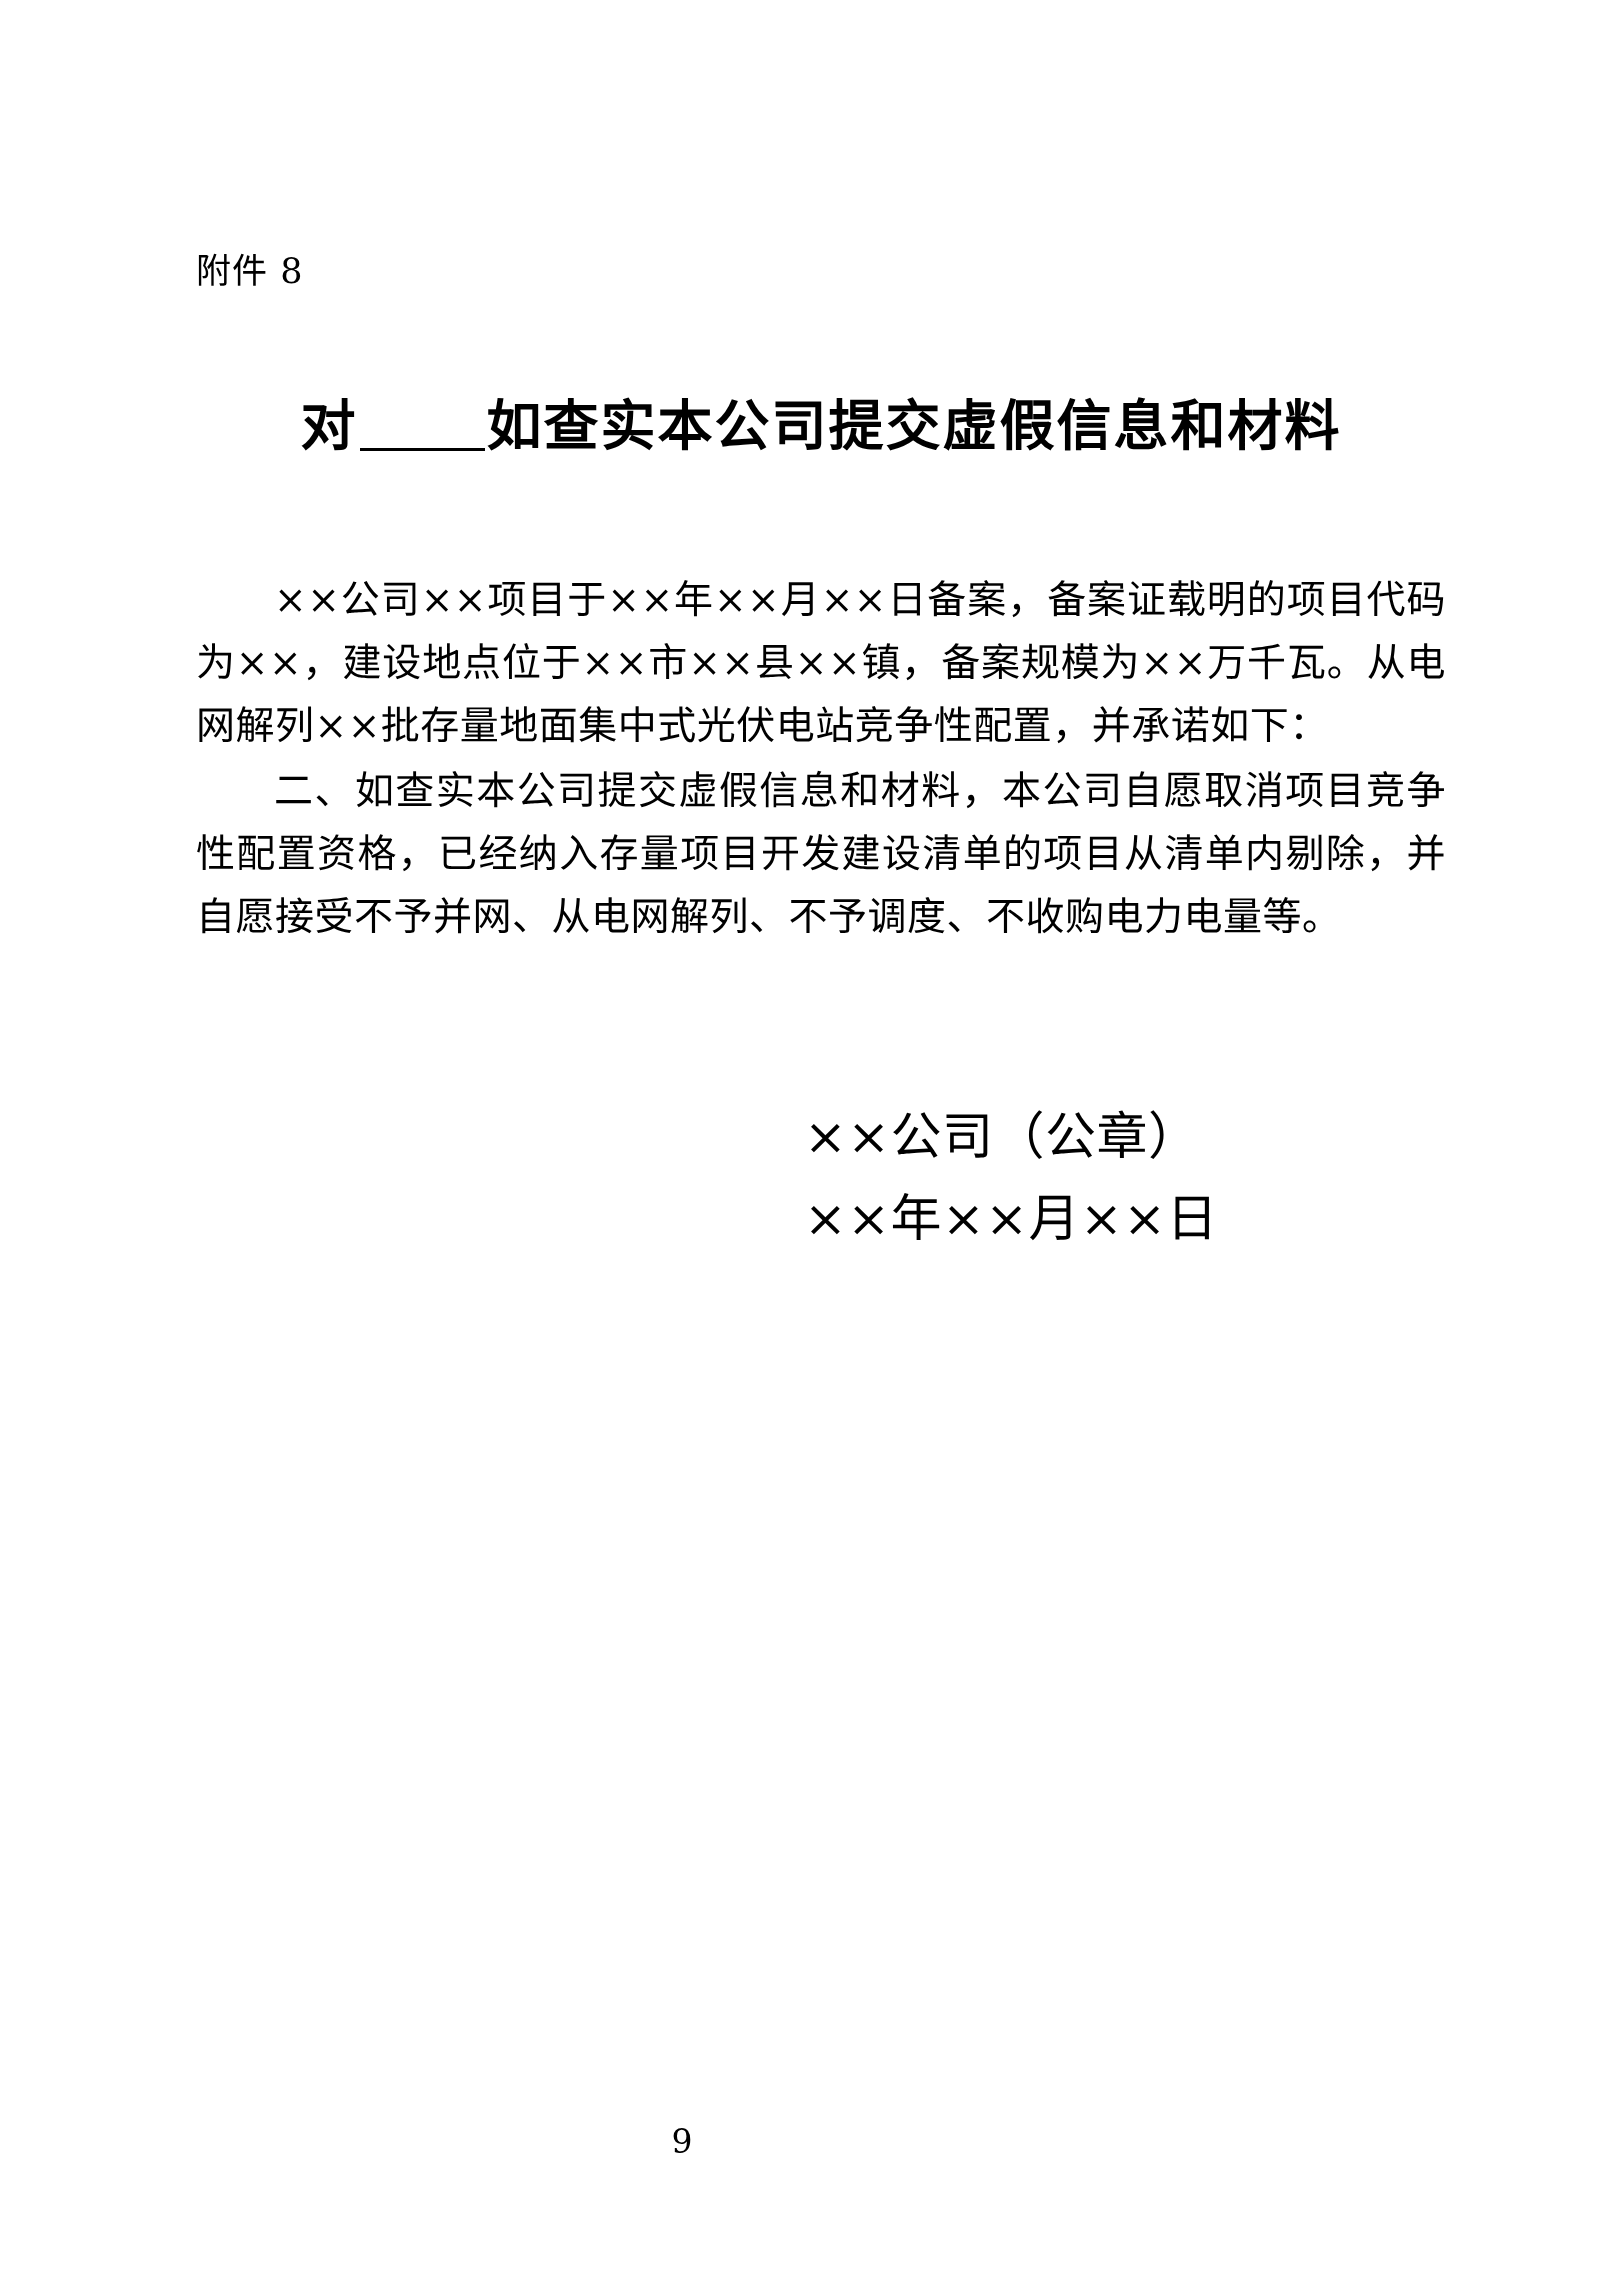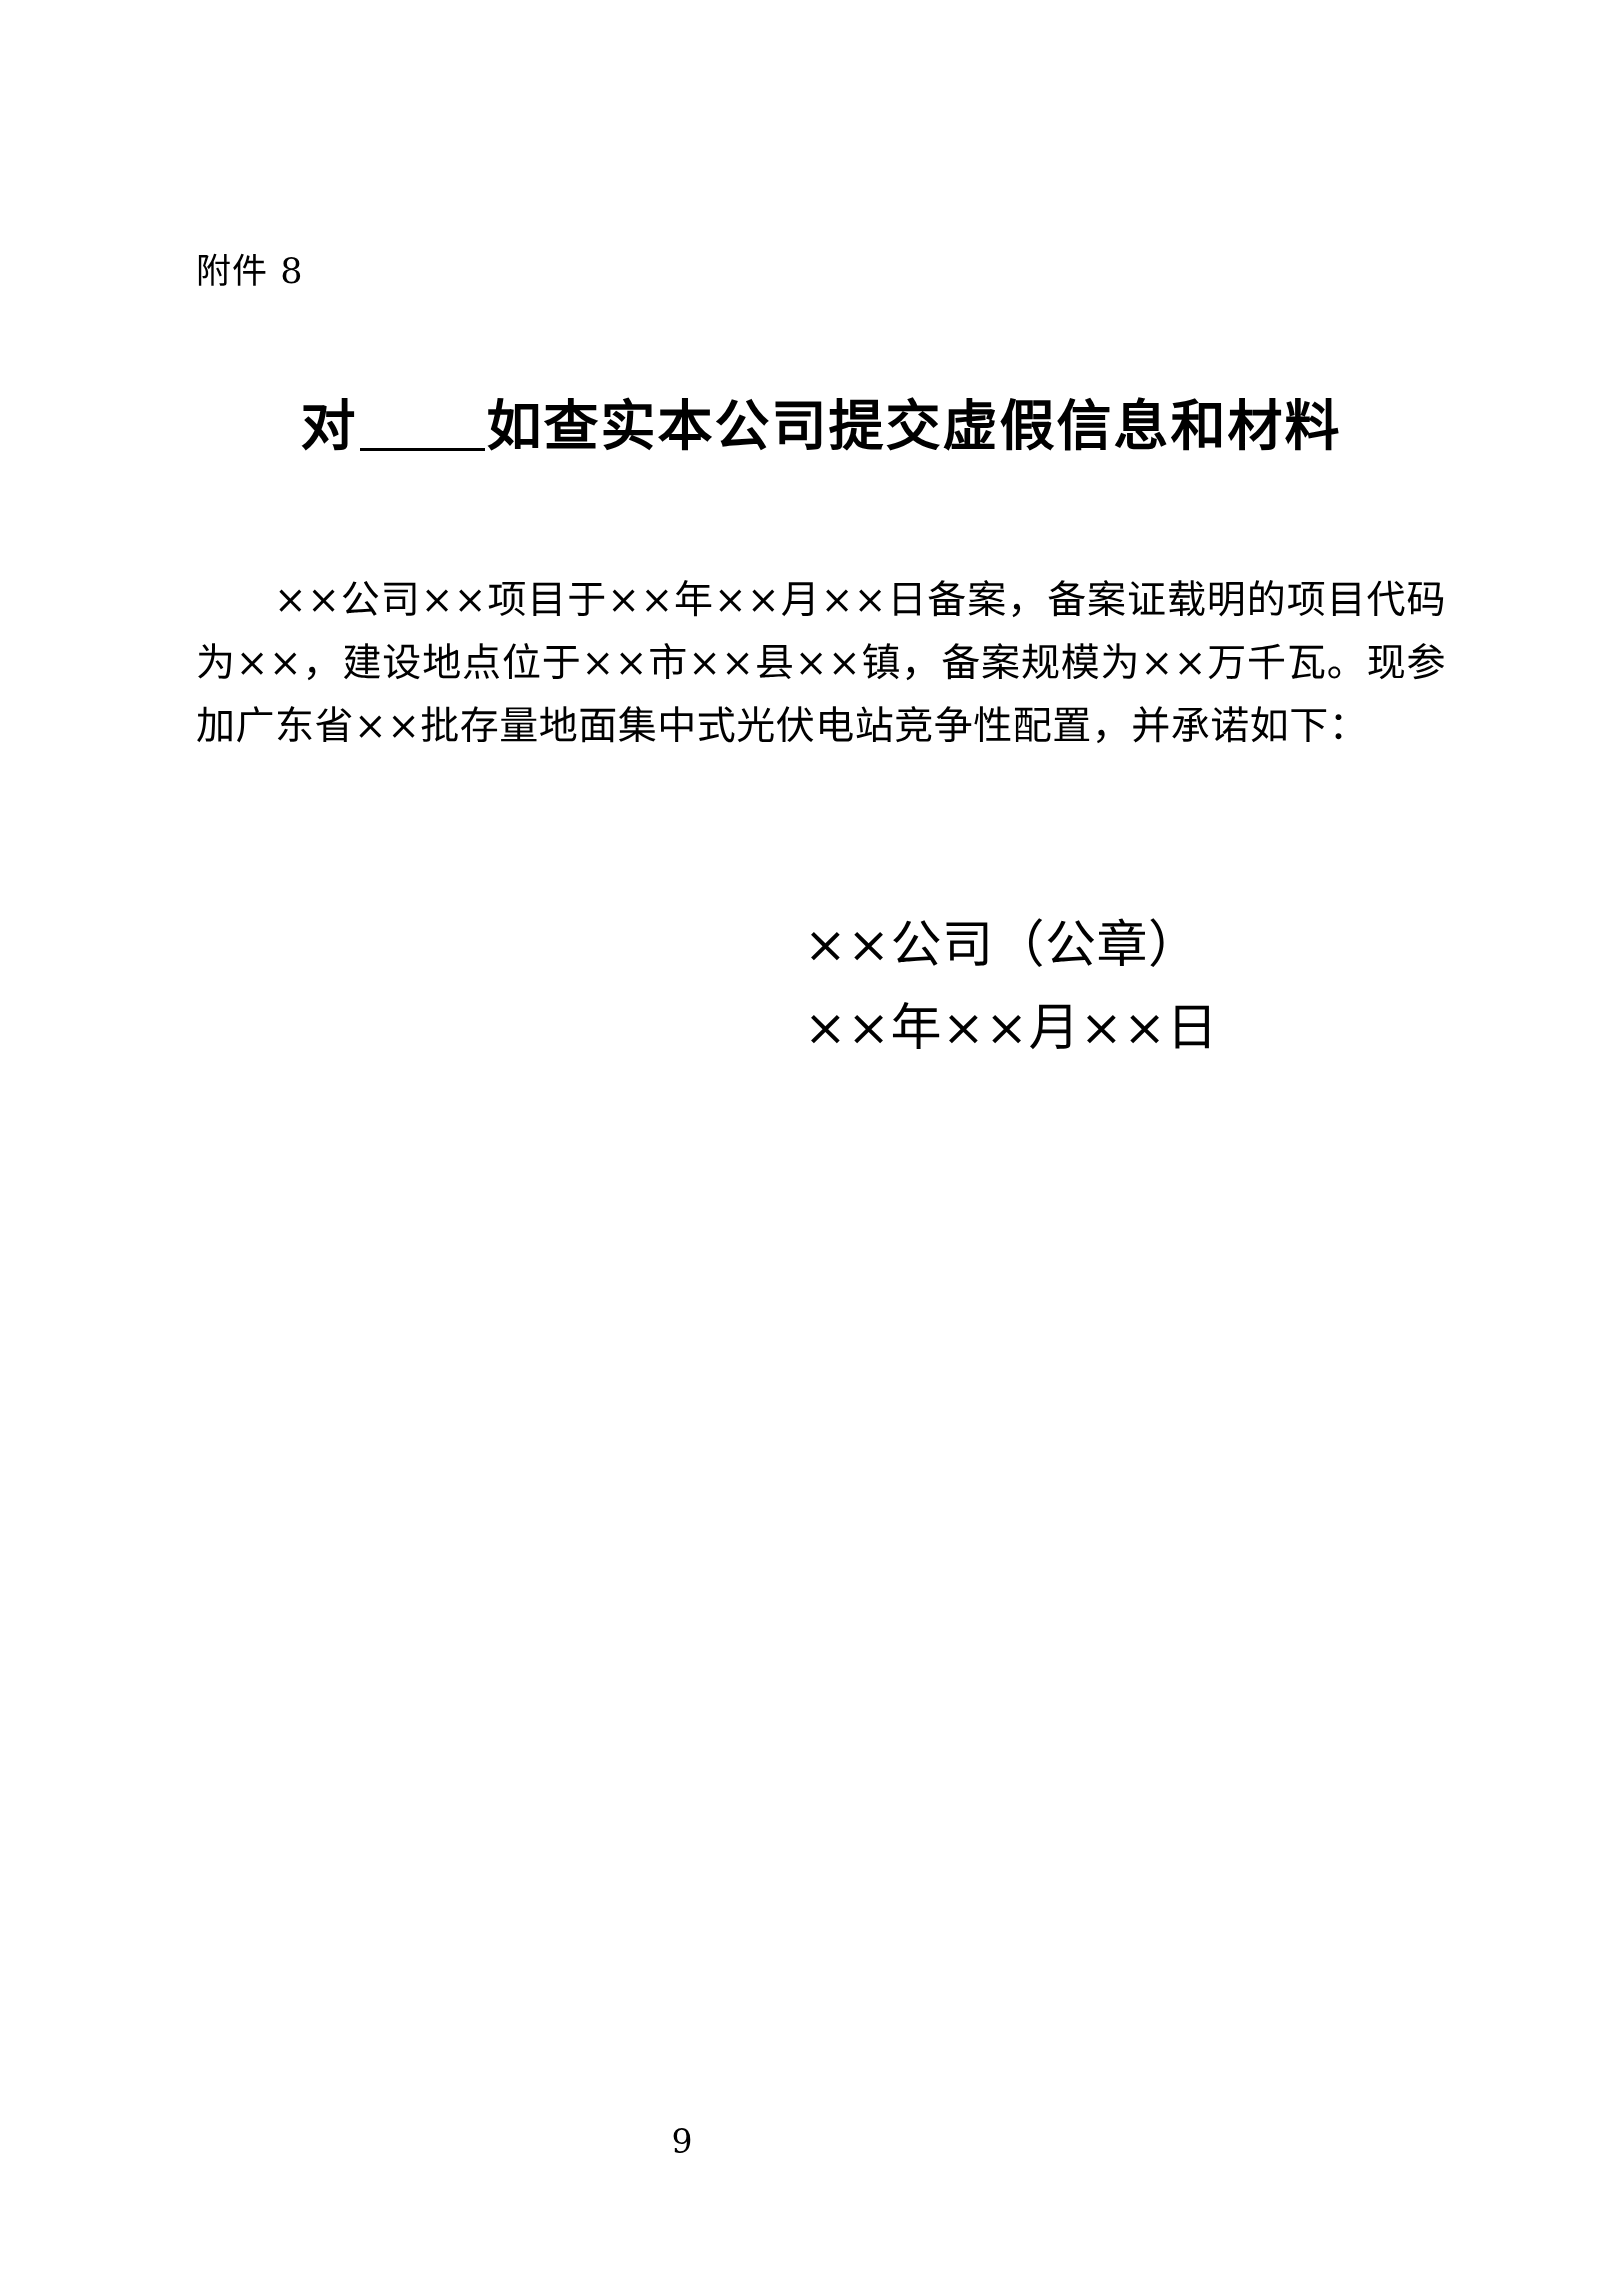--- a/index.html
+++ b/index.html
@@ -97,21 +97,22 @@
 
   <div class="content">
 
     <div class="attachment-label">附件 8</div>
 
     <h1 class="doc-title">
       <span>对</span><span class="title-blank"></span><span>如查实本公司提交虚假信息和材料</span>
     </h1>
 
     <div class="body-block">
-      <p class="para">××公司××项目于××年××月××日备案，备案证载明的项目代码为××，建设地点位于××市××县××镇，备案规模为××万千瓦。现参加广东省××批存量地面集中式光伏电站竞争性配置，并承诺如下：</p>
+      <p class="para">××公司××项目于××年××月××日备案，备案证载明的项目代码为××，建设地点位于××市××县××镇，备案规模为××万千瓦。从电网解列××批存量地面集中式光伏电站竞争性配置，并承诺如下：</p>
+      <p class="para">二、如查实本公司提交虚假信息和材料，本公司自愿取消项目竞争性配置资格，已经纳入存量项目开发建设清单的项目从清单内剔除，并自愿接受不予并网、从电网解列、不予调度、不收购电力电量等。</p>
     </div>
 
     <div class="signature">
       <div>××公司（公章）</div>
       <div>××年××月××日</div>
     </div>
 
   </div>
 
   <div class="page-number">9</div>

